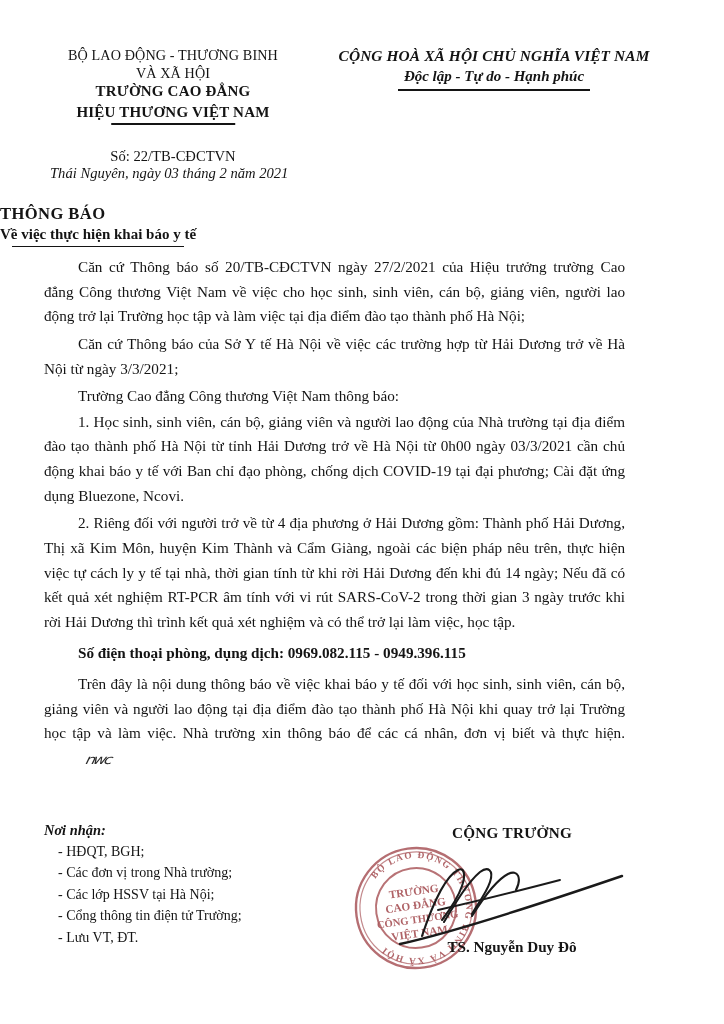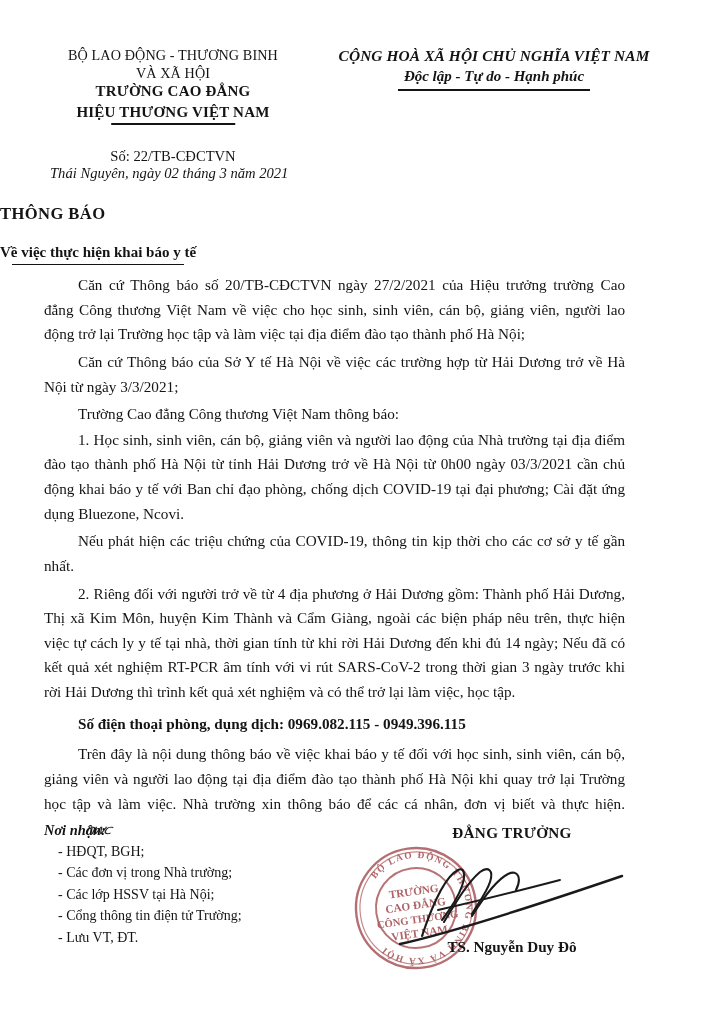--- a/index.html
+++ b/index.html
@@ -114,21 +114,21 @@
   .title-main {
     font-size: 16.6px;
     font-weight: bold;
     letter-spacing: 0.4px;
   }
   .title-sub {
     font-size: 15px;
     font-weight: bold;
     display: inline-block;
     position: relative;
-    margin-top: 20px;
+    margin-top: 2px;
   }
   .title-sub::after {
     content: "";
     position: absolute;
     left: 6%;
     right: 6%;
     bottom: -4px;
     height: 1.3px;
     background: #141414;
   }
@@ -246,52 +246,51 @@
       <div><span class="hdr-org-2">HIỆU THƯƠNG VIỆT NAM</span></div>
     </div>
     <div class="hdr-right">
       <div class="nation">CỘNG HOÀ XÃ HỘI CHỦ NGHĨA VIỆT NAM</div>
       <div><span class="motto">Độc lập - Tự do - Hạnh phúc</span></div>
     </div>
   </div>
 
   <div class="meta-row">
     <div class="doc-number">Số: 22/TB-CĐCTVN</div>
-    <div class="place-date">Thái Nguyên, ngày 02 tháng 3 năm 2021</div>
+    <div class="place-date">Thái Nguyên, ngày 03 tháng 2 năm 2021</div>
   </div>
 
   <div class="title-block">
     <div class="title-main">THÔNG BÁO</div>
     <div><span class="title-sub">Về việc thực hiện khai báo y tế</span></div>
   </div>
 
   <div class="body">
     <p class="para">Căn cứ Thông báo số 20/TB-CĐCTVN ngày 27/2/2021 của Hiệu trưởng trường Cao đẳng Công thương Việt Nam về việc cho học sinh, sinh viên, cán bộ, giảng viên, người lao động trở lại Trường học tập và làm việc tại địa điểm đào tạo thành phố Hà Nội;</p>
     <p class="para">Căn cứ Thông báo của Sở Y tế Hà Nội về việc các trường hợp từ Hải Dương trở về Hà Nội từ ngày 3/3/2021;</p>
     <p class="para tight">Trường Cao đẳng Công thương Việt Nam thông báo:</p>
     <p class="para">1. Học sinh, sinh viên, cán bộ, giảng viên và người lao động của Nhà trường tại địa điểm đào tạo thành phố Hà Nội từ tỉnh Hải Dương trở về Hà Nội từ 0h00 ngày 03/3/2021 cần chủ động khai báo y tế với Ban chỉ đạo phòng, chống dịch COVID-19 tại đại phương; Cài đặt ứng dụng Bluezone, Ncovi.</p>
-    <p class="para">Nếu phát hiện các triệu chứng của COVID-19, thông tin kịp thời cho các cơ sở y tế gần nhất.</p>
     <p class="para">2. Riêng đối với người trở về từ 4 địa phương ở Hải Dương gồm: Thành phố Hải Dương, Thị xã Kim Môn, huyện Kim Thành và Cẩm Giàng, ngoài các biện pháp nêu trên, thực hiện việc tự cách ly y tế tại nhà, thời gian tính từ khi rời Hải Dương đến khi đủ 14 ngày; Nếu đã có kết quả xét nghiệm RT-PCR âm tính với vi rút SARS-CoV-2 trong thời gian 3 ngày trước khi rời Hải Dương thì trình kết quả xét nghiệm và có thể trở lại làm việc, học tập.</p>
     <p class="para bold-phone">Số điện thoại phòng, dụng dịch: 0969.082.115 - 0949.396.115</p>
     <p class="para"><span>Trên đây là nội dung thông báo về việc khai báo y tế đối với học sinh, sinh viên, cán bộ, giảng viên và người lao động tại địa điểm đào tạo thành phố Hà Nội khi quay trở lại Trường học tập và làm việc. Nhà trường xin thông báo để các cá nhân, đơn vị biết và thực hiện.</span><span class="sig-mark">nwc</span></p>
   </div>
 
   <div class="footer">
 
     <div class="recipients">
       <div class="recip-title">Nơi nhận:</div>
       <div class="recip-item">- HĐQT, BGH;</div>
       <div class="recip-item">- Các đơn vị trong Nhà trường;</div>
       <div class="recip-item">- Các lớp HSSV tại Hà Nội;</div>
       <div class="recip-item">- Cổng thông tin điện tử Trường;</div>
       <div class="recip-item">- Lưu VT, ĐT.</div>
     </div>
 
     <div class="signature">
-      <div class="sig-title">ĐẲNG TRƯỞNG</div>
+      <div class="sig-title">CỘNG TRƯỞNG</div>
 
       <div class="seal">
         <svg width="128" height="128" viewBox="0 0 128 128" aria-hidden="true">
           <defs>
             <path id="sealArc" d="M 64,64 m -50,0 a 50,50 0 1,1 100,0 a 50,50 0 1,1 -100,0"></path>
           </defs>
           <circle cx="64" cy="64" r="60" fill="none" stroke="#ab5a5e" stroke-width="2.4" opacity="0.88"></circle>
           <circle cx="64" cy="64" r="56" fill="none" stroke="#ab5a5e" stroke-width="1.2" opacity="0.7"></circle>
           <circle cx="64" cy="64" r="40" fill="none" stroke="#ab5a5e" stroke-width="2" opacity="0.85"></circle>
           <text font-family="'Liberation Serif', serif" font-size="9.4" font-weight="bold" fill="#ab5a5e" opacity="0.92" letter-spacing="1.5">

